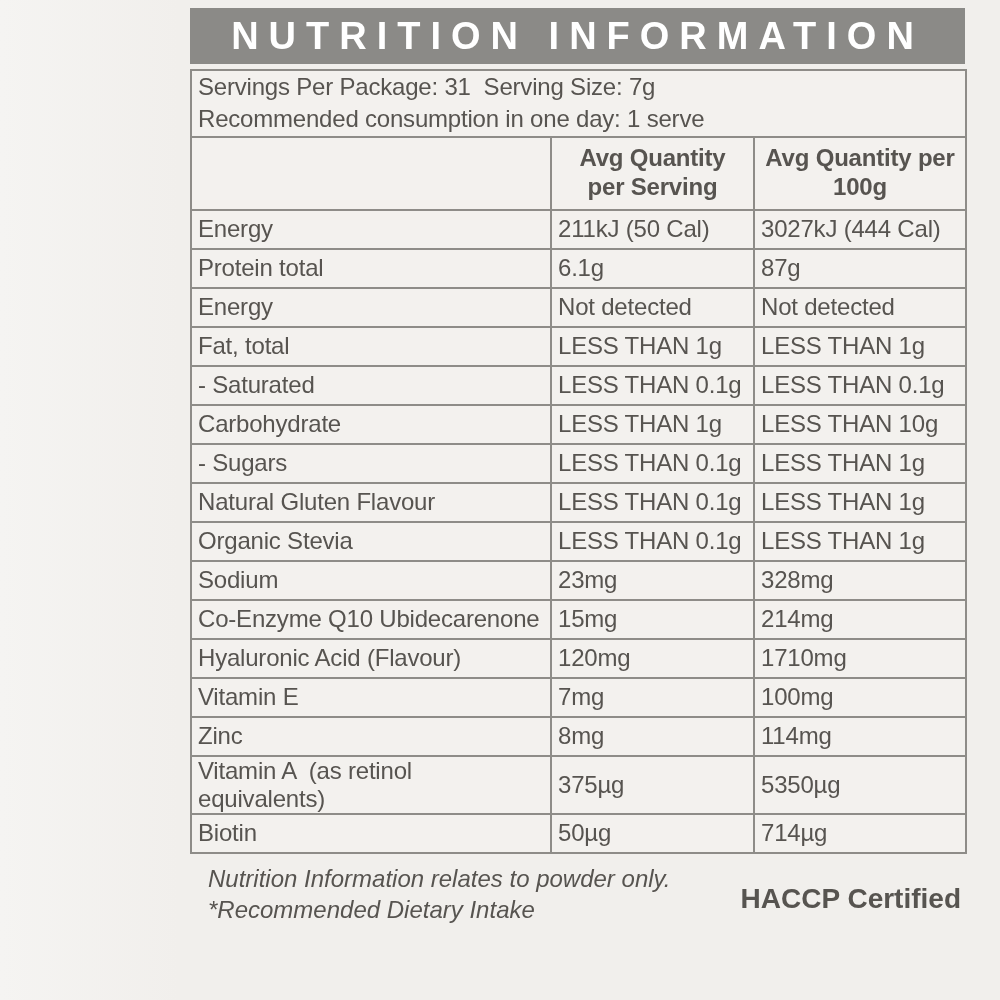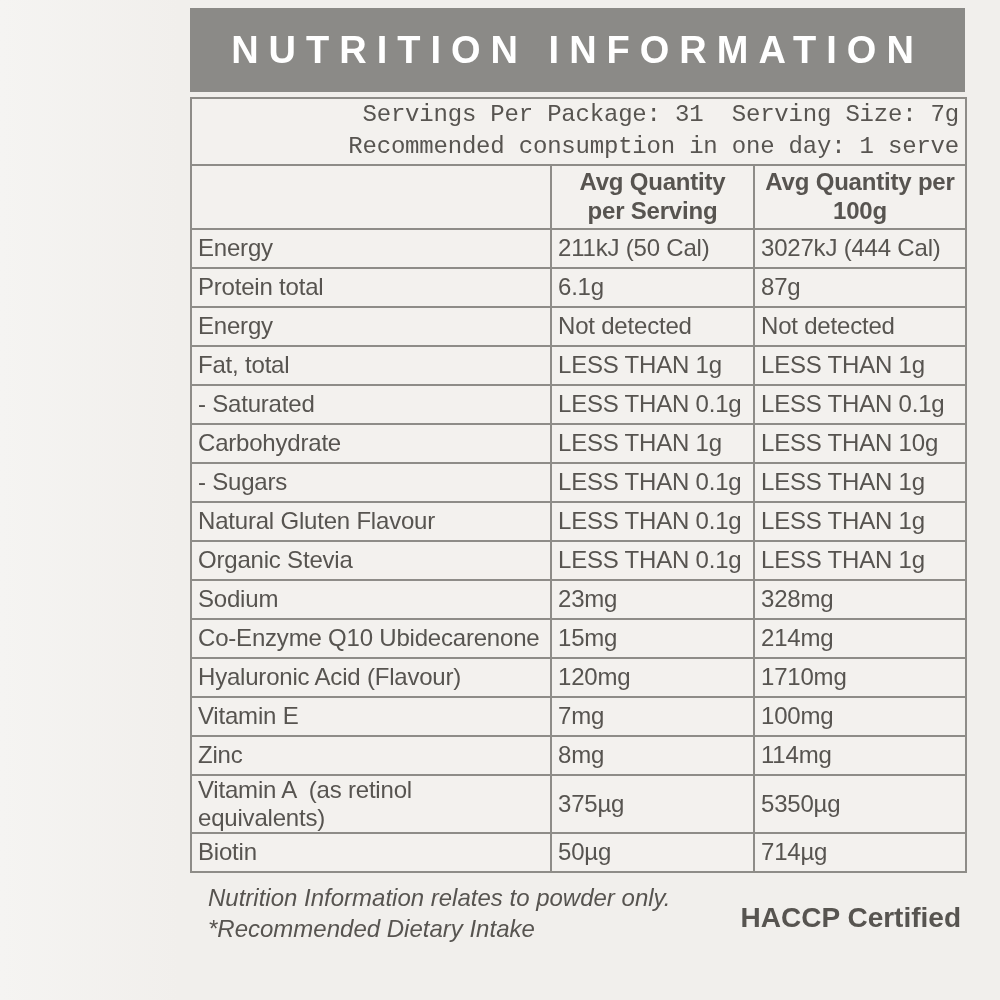--- a/index.html
+++ b/index.html
@@ -14,21 +14,21 @@
   body{
     width:1000px;height:1000px;overflow:hidden;
     background:linear-gradient(90deg,#f5f4f2 0%,#f1efec 18%,#f1efec 100%);
     font-family:"Liberation Sans","DejaVu Sans",sans-serif;
     color:var(--text);
   }
   .panel{
     position:absolute;left:190px;top:8px;width:775px;
   }
   .title-band{
-    height:84px;background:var(--band);
+    height:56px;background:var(--band);
     display:flex;align-items:center;justify-content:center;
     margin-bottom:5px;
   }
   .title-band .title{
     color:#ffffff;font-size:38px;font-weight:bold;
     letter-spacing:10px;white-space:nowrap;
   }
   table.nutrition{
     width:775px;border-collapse:collapse;table-layout:fixed;
     background:var(--cell);
@@ -37,27 +37,26 @@
     border:2px solid var(--border);
     font-size:24px;letter-spacing:-0.2px;
     color:var(--text);
     padding:0 6px;
     vertical-align:middle;
   }
   col.c-label{width:360px;}
   col.c-serving{width:203px;}
   col.c-100g{width:212px;}
   td.serving-info{
-    text-align:right;font-size:25px;line-height:1.35;
+    text-align:left;font-size:25px;line-height:1.35;
     padding:10px 6px;
-    font-family:Liberation Mono, monospace;
   }
   th.colhead{
     font-weight:bold;text-align:center;font-size:25px;line-height:1.2;
-    height:64px;padding:4px 14px;
+    height:73px;padding:4px 14px;
   }
   td.nutrient{
     text-align:left;padding-left:13px;height:39px;
   }
   td.val{
     text-align:left;height:39px;
   }
   .footer{
     width:775px;display:flex;justify-content:space-between;
     margin-top:9px;align-items:flex-start;

